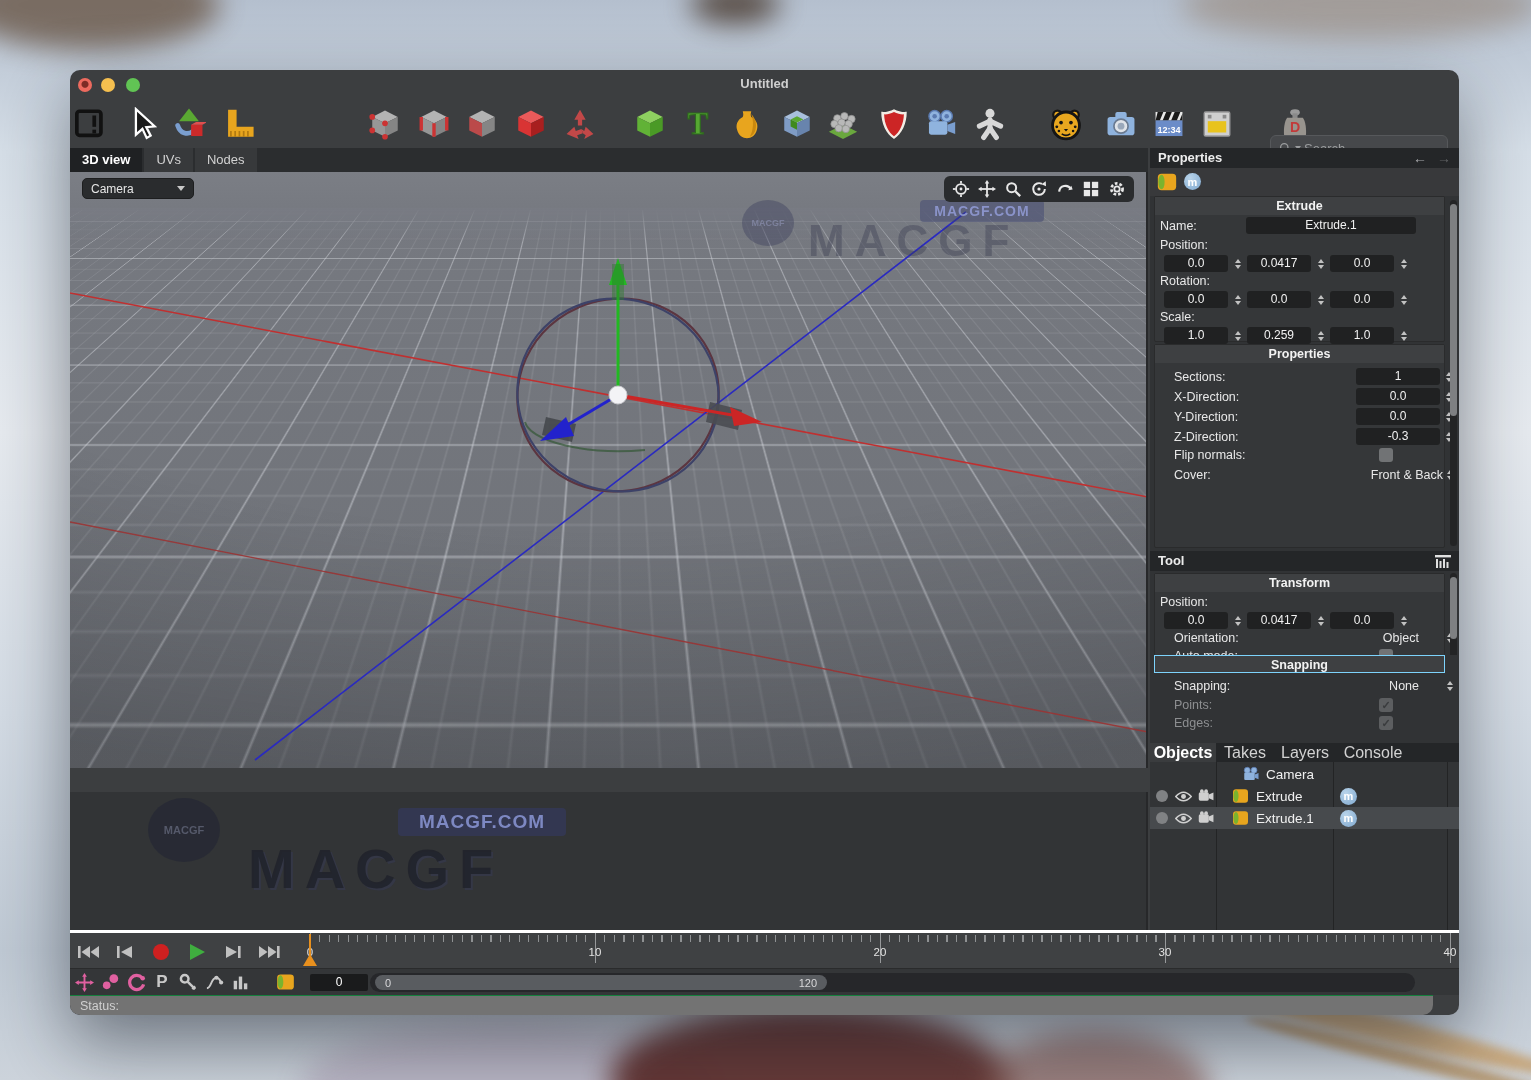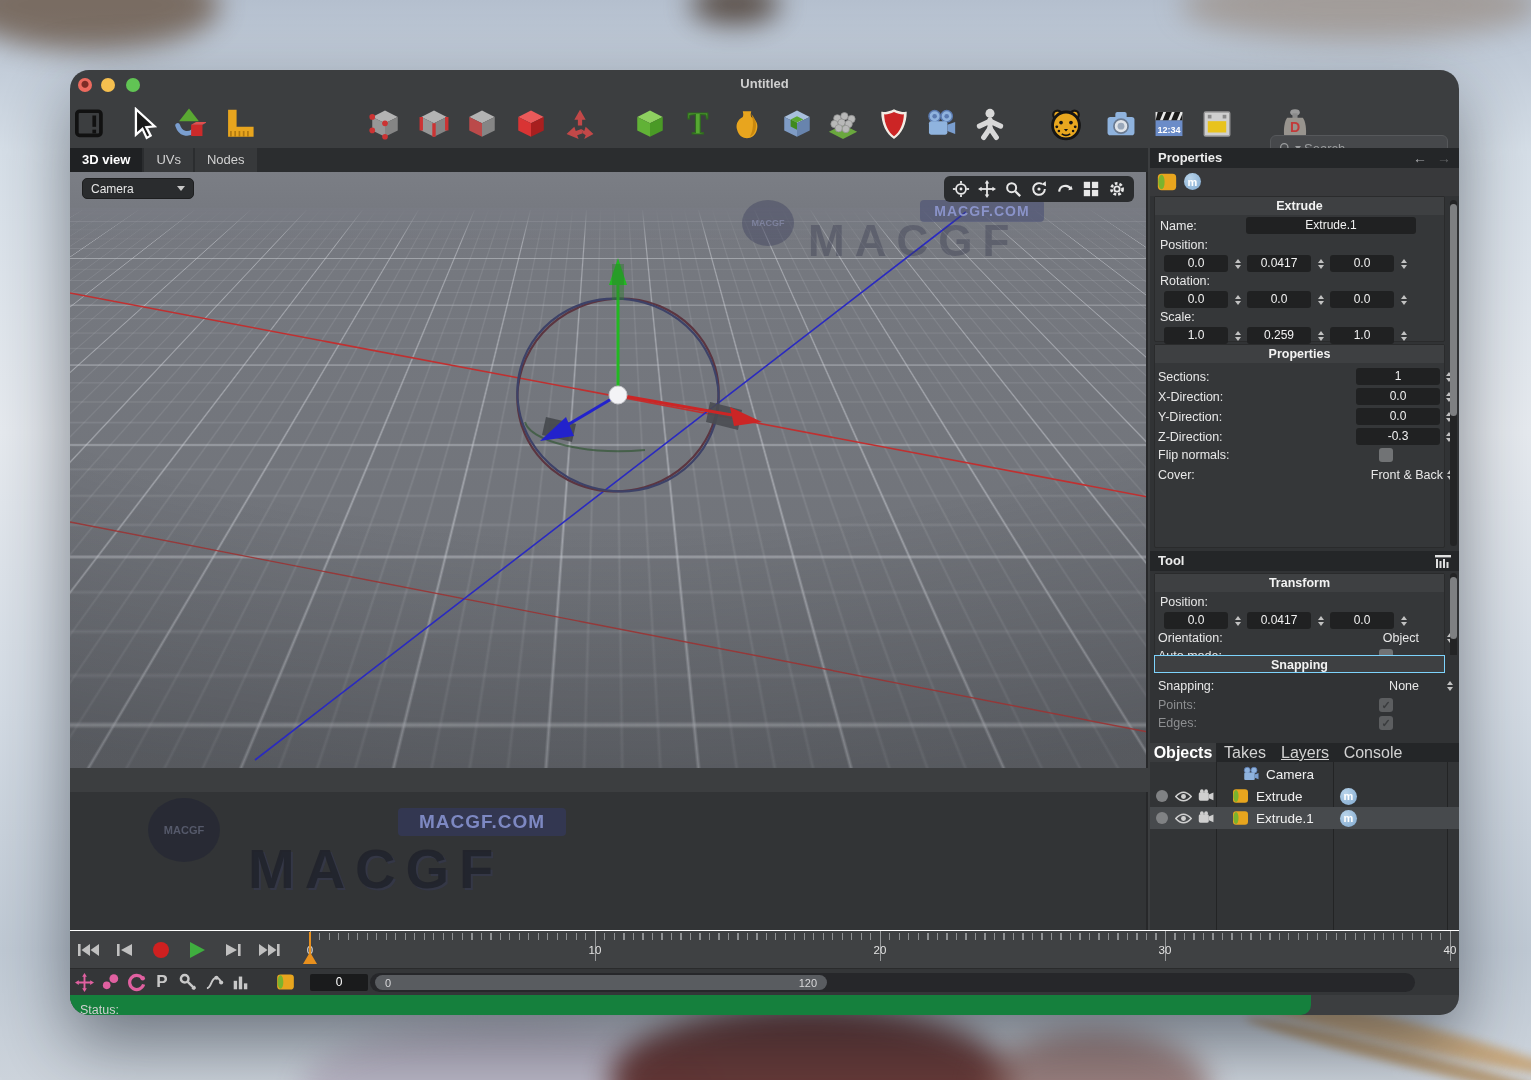--- a/index.html
+++ b/index.html
@@ -2,21 +2,21 @@
 <html><head>
 <meta charset="utf-8">
 <style>
   * { box-sizing: border-box; margin:0; padding:0; }
   html,body { width:1531px; height:1080px; overflow:hidden; }
   body { font-family:"Liberation Sans", sans-serif; background:linear-gradient(180deg,#b4bfce 0%,#d6dfe8 14%,#e6eaef 40%,#d3dbe4 66%,#bfc9d4 88%,#cdd4dc 100%); position:relative; }
   .abs { position:absolute; }
   .blob { position:absolute; filter:blur(14px); border-radius:50%; }
 
   
-  #win { position:absolute; left:70px; top:70px; width:1389px; height:945px; background:#3c3e40; border-radius:19px; box-shadow:0 28px 70px rgba(20,25,35,.5); overflow:hidden; }
+  #win { position:absolute; left:70px; top:70px; width:1389px; height:945px; background:#3c3e40; border-radius:10px; box-shadow:0 28px 70px rgba(20,25,35,.5); overflow:hidden; }
 
   
   #titlebar { position:absolute; left:0; top:0; right:0; height:28px; }
   .tl { position:absolute; top:8px; width:14px; height:14px; border-radius:50%; }
   #title { position:absolute; left:0; right:0; top:6px; text-align:center; color:#cfcfcf; font-size:13px; font-weight:bold; }
 
   
   #toolbar { position:absolute; left:0; top:28px; right:0; height:50px; }
   .tbi { position:absolute; top:8px; width:36px; height:36px; display:flex; align-items:center; justify-content:center; }
   .tbi svg { width:34px; height:34px; }
@@ -62,21 +62,21 @@
   .navarrows { position:absolute; right:8px; top:0; font-size:14px; font-weight:bold; }
   .groupbox { position:absolute; left:4px; right:14px; background:#353739; border:1px solid #2a2b2c; border-radius:2px; }
   .gtitle { height:18px; background:#3e4042; text-align:center; color:#f2f2f2; font-weight:bold; font-size:12.5px; line-height:18px; }
   .plabel { color:#e8e8e8; font-size:12.5px; }
   .field { background:#202122; border-radius:3px; color:#f2f2f2; font-size:12px; text-align:center; height:17px; line-height:17px; }
   .st { width:9px; height:16px; display:flex; flex-direction:column; align-items:center; justify-content:center; gap:2px; }
   .tu { width:0;height:0;border-left:3.5px solid transparent;border-right:3.5px solid transparent;border-bottom:4px solid #c2c2c2; }
   .td { width:0;height:0;border-left:3.5px solid transparent;border-right:3.5px solid transparent;border-top:4px solid #c2c2c2; }
   .vec3 { position:absolute; display:flex; align-items:center; gap:5px; }
   .vec3 .field { width:64px; }
-  .prow { position:absolute; left:8px; right:6px; display:flex; align-items:center; gap:4px;justify-content:flex-end; }
+  .prow { position:absolute; left:24px; right:6px; display:flex; align-items:center; gap:4px;justify-content:flex-end; }
   .prow .spacer { flex:1; }
   .prow .field { width:84px; }
   .cb { width:14px; height:14px; background:#717375; border-radius:3px; display:inline-flex; align-items:center; justify-content:center; font-size:11px; color:#2e3032; font-weight:bold; }
   .cb.dim { background:#5c5e60; color:#3a3c3e; }
   .dimtext { color:#8d8f91 !important; }
   .ud { display:inline-flex; flex-direction:column; gap:2px; align-items:center; }
   .sbar { position:absolute; width:7px; border-radius:4px; background:#232425; }
   .sthumb { position:absolute; left:0; width:7px; border-radius:4px; background:#7e8082; }
 
   
@@ -85,38 +85,38 @@
   .otab.active { font-weight:bold; color:#fff; background:#3a3c3e; }
   #obj-tree { position:absolute; left:0; top:536px; width:309px; height:246px; background:#323436; }
   .treecol { position:absolute; top:0; bottom:0; width:1px; background:#232425; }
   .orow { position:absolute; left:0; width:309px; height:22px; display:flex; align-items:center; }
   .orow.sel { background:#474a4d; }
   .orow .oname { color:#f0f0f0; font-size:13.5px; }
   .mcircle { width:17px; height:17px; border-radius:50%; background:radial-gradient(circle at 35% 30%, #b9d4ea, #7fa8cf); color:#fff; font-weight:bold; font-size:11px; display:flex; align-items:center; justify-content:center; }
   .graydot { width:12px; height:12px; border-radius:50%; background:#808284; }
 
   
-  #timeline { position:absolute; left:0; top:860px; width:1389px; height:38px; background:#3f4143; border-top:1px solid #ffffff; }
+  #timeline { position:absolute; left:0; top:860px; width:1389px; height:38px; background:#3f4143; border-top:3px solid #ffffff; }
   .pbtn { position:absolute; top:6px; width:30px; height:26px; display:flex; align-items:center; justify-content:center; }
   #ruler { position:absolute; left:230px; top:0; right:0; height:38px; overflow:hidden; }
   #minorticks { position:absolute; left:10px; top:2px; right:0; height:7px; background:repeating-linear-gradient(90deg,#8f9193 0 1px, transparent 1px 9.5px); }
   .majortick { position:absolute; top:0; width:1px; height:30px; background:#97999b; }
   .ticklabel { position:absolute; top:13px; transform:translateX(-50%); color:#e2e2e2; font-size:11.5px; }
   #playhead-line { position:absolute; left:239px; top:1px; width:2px; height:22px; background:#e8901e; }
   #playhead-tri { position:absolute; left:233px; top:21px; width:0; height:0; border-left:7px solid transparent; border-right:7px solid transparent; border-bottom:12px solid #e8901e; }
 
   
   #bottombar { position:absolute; left:0; top:898px; width:1389px; height:27px; background:#343638; border-top:1px solid #2a2b2c; display:flex; align-items:center; }
   .bbi { width:24px; height:22px; display:flex; align-items:center; justify-content:center; margin-left:2px; }
   #framefield { position:absolute; left:240px; top:5px; width:58px; height:17px; background:#1a1b1c; border-radius:2px; color:#fff; font-size:12px; text-align:center; line-height:17px; }
   #rangetrack { position:absolute; left:300px; top:4px; width:1045px; height:19px; background:#26272a; border-radius:10px; }
   #rangepill { position:absolute; left:5px; top:2px; width:452px; height:15px; background:#595c60; border-radius:8px; color:#d8d8da; font-size:11px; display:flex; align-items:center; justify-content:space-between; padding:0 10px; }
 
   
-  #statusbar { position:absolute; left:0; top:925px; width:1241px; height:20px; background:#15803d; border-top:5px solid #15803d; border-radius:0 0 10px 10px; }
+  #statusbar { position:absolute; left:0; top:925px; width:1363px; height:20px; background:#737373; border-top:1px solid #15803d; border-radius:0 0 10px 10px; }
   #statusbar span { color:#d0d0d0; font-size:12.5px; margin-left:10px; line-height:19px; display:inline-block; }
 </style>
 </head>
 <body>
 
 <div class="blob" style="left:-40px;top:-40px;width:260px;height:90px;background:#6b5848;opacity:.8;"></div>
 <div class="blob" style="left:690px;top:-16px;width:90px;height:40px;background:#4e4036;opacity:.9;"></div>
 <div class="blob" style="left:1180px;top:-30px;width:360px;height:70px;background:#93806f;opacity:.55;"></div>
 <div class="blob" style="left:300px;top:1020px;width:420px;height:140px;background:#b9b4c4;opacity:.9;"></div>
 <div class="blob" style="left:610px;top:1005px;width:400px;height:150px;background:#5c2a27;opacity:.9;"></div>
@@ -679,21 +679,21 @@
       <span class="plabel dimtext">Edges:</span>
         <span class="spacer"></span>
       <span class="cb dim" style="margin-right:60px;">✓</span>
     </div>
   </div>
 
   <div class="abs" style="left:1080px;top:673px;width:309px;height:187px;background:#313335;">
     <div id="obj-tabs" style="top:0;">
       <span class="otab active" style="width:66px;">Objects</span>
       <span class="otab" style="width:58px;">Takes</span>
-      <span class="otab" style="width:62px;text-decoration:underline;">Layers</span>
+      <span class="otab" style="width:62px;">Layers</span>
       <span class="otab" style="width:74px;">Console</span>
     </div>
     <div id="obj-tree" style="top:19px;height:168px;">
       <span class="treecol" style="left:66px;"></span>
       <span class="treecol" style="left:183px;"></span>
       <span class="treecol" style="left:297px;"></span>
 
       <div class="orow" style="top:1px;">
         <svg style="margin-left:92px;" width="18" height="16" viewBox="0 0 24 20">
             <circle cx="7" cy="5" r="4" fill="#8fb3de" stroke="#5a7ab0"></circle>

